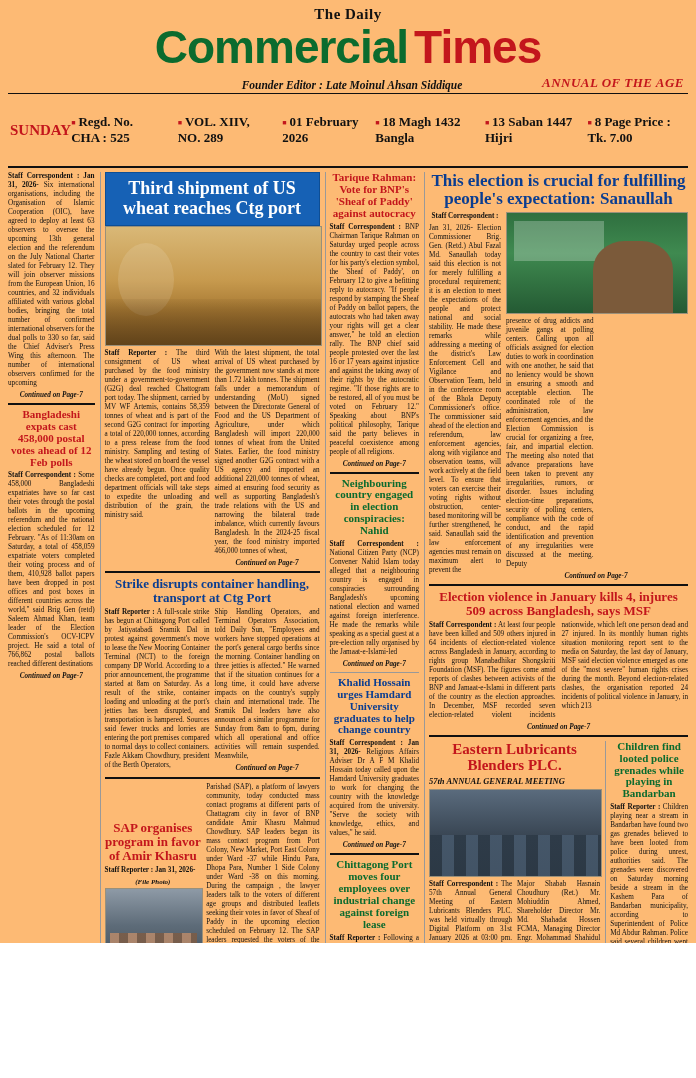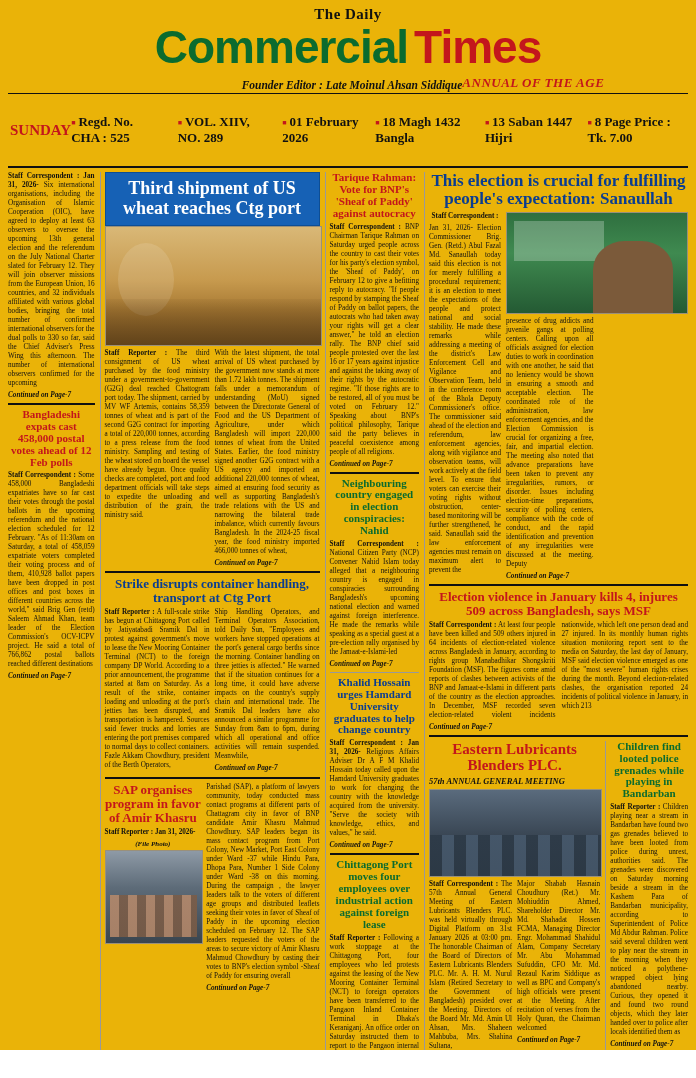--- a/index.html
+++ b/index.html
@@ -1,49 +1,49 @@
 <!DOCTYPE html>
 <html><head>
 <meta charset="utf-8">
 <style>
   html,body{margin:0;padding:0;background:#ffffff;}
   body{width:696px;height:1078px;font-family:"Liberation Serif",serif;color:#111;}
-  .page{width:696px;height:1050px;position:relative;overflow:hidden;background:#eab308;padding:0;box-sizing:border-box;}
+  .page{width:696px;height:943px;position:relative;overflow:hidden;background:#fdba74;padding:0;box-sizing:border-box;}
   .inner{padding:6px 8px 0 8px;}
   
   .masthead{text-align:center;position:relative;}
   .the-daily{font-family:"Liberation Serif",serif;font-weight:bold;font-size:15px;letter-spacing:0.5px;margin:0 0 -4px 0;}
   .title-row{display:flex;align-items:flex-start;justify-content:center;gap:6px;}
   .maintitle{font-family:Liberation Sans, sans-serif;font-weight:bold;font-size:46px;line-height:56px;letter-spacing:-1px;}
   .word-commercial{color:#0b6b2e;}
   .word-times{color:#c3161c;}
   .founder{font-style:italic;font-weight:bold;font-size:11.5px;margin-top:2px;display:inline-block;}
   .mirror{color:#c3161c;font-weight:bold;font-size:13px;font-style:italic;letter-spacing:0.5px;}
-  .masthead-bottom{display:flex;justify-content:center;align-items:flex-end;padding:0 4px;}
+  .masthead-bottom{display:flex;justify-content:space-between;align-items:flex-end;padding:0 4px;}
   
   .infobar{display:flex;align-items:center;justify-content:space-between;font-size:9.5px;font-weight:bold;padding:20px 2px;border-top:1px solid #111;border-bottom:2px solid #111;margin-top:2px;}
   .sunday{color:#c3161c;font-size:15px;font-weight:bold;font-family:"Liberation Serif",serif;}
   .infoitems{display:flex;gap:14px;align-items:flex-end;font-size:13px;}
   .infoitems span.sq{display:inline-block;}
   .sq::before{content:"■";color:#c3161c;font-size:7px;margin-right:3px;vertical-align:1px;}
   
   .cols{display:flex;gap:5px;margin-top:4px;}
   .col{box-sizing:border-box;}
   .c1{width:88px;}
   .c2{width:220px;}
   .c3{width:96px;}
   .c4{width:264px;}
   .vline{border-left:1px solid #999;padding-left:4px;}
   h2.hl{font-family:"Liberation Serif",serif;font-weight:bold;text-align:center;line-height:1.08;margin:0 0 3px 0;}
   .hl-red{color:#c3161c;}
   .hl-blue{color:#0a3d91;}
   .hl-green{color:#0b6b2e;}
   p.body{font-size:7.2px;line-height:1.25;text-align:justify;margin:0 0 3px 0;text-indent:0;}
   .byline{font-weight:bold;font-size:7.2px;}
-  .cont{font-style:italic;font-weight:bold;font-size:7.2px;text-align:left;display:block;}
+  .cont{font-style:italic;font-weight:bold;font-size:7.2px;text-align:center;display:block;}
   .hr-thin{border-top:1px solid #999;margin:4px 0;}
   .hr-thick{border-top:2px solid #111;margin:4px 0;}
   .photo{background:#cfc7b4;border:1px solid #9a907a;display:block;width:100%;position:relative;overflow:hidden;}
   
   .wheat{height:118px;background:linear-gradient(180deg,#d9b877 0%,#c79a4e 45%,#a87a34 70%,#8d6227 100%);}
   .wheat:after{content:"";position:absolute;left:0;right:0;bottom:0;height:46px;background:linear-gradient(180deg,rgba(120,85,35,.1),rgba(90,62,24,.85));}
   .wheat:before{content:"";position:absolute;left:6%;top:14%;width:26%;height:62%;background:rgba(255,255,255,.12);border-radius:50%;}
   
   .bluebox{background:#1661b5;color:#fff;text-align:center;font-weight:bold;font-size:18px;line-height:1.1;padding:6px 4px;border:1px solid #0d4e95;}
   
@@ -131,21 +131,21 @@
         </div>
         <div class="w50">
           <p class="body">Ship Handling Operators, and Terminal Operators Association, told Daily Sun, "Employees and workers have stopped operations at the port's general cargo berths since the morning. Container handling on three jetties is affected." He warned that if the situation continues for a long time, it could have adverse impacts on the country's supply chain and international trade. The Sramik Dal leaders have also announced a similar programme for Sunday from 8am to 6pm, during which all operational and office activities will remain suspended. Meanwhile,</p>
           <span class="cont">Continued on Page-7</span>
         </div>
       </div>
 
       <div class="hr-thick"></div>
 
       <div class="flexwrap">
-        <div style="width:98px;">
+        <div style="width:98px;margin-top:38px;">
           <h2 class="hl hl-red ttl-md">SAP organises program in favor of Amir Khasru</h2>
           <p class="body" style="font-weight:bold;">Staff Reporter : Jan 31, 2026-</p>
           <div class="filephoto">(File Photo)</div>
           <div class="photo group"></div>
         </div>
         <div style="width:115px;">
           <p class="body">Parishad (SAP), a platform of lawyers community, today conducted mass contact programs at different parts of Chattagram city in favor of BNP candidate Amir Khasru Mahmud Chowdhury. SAP leaders began its mass contact program from Port Colony, New Market, Port East Colony under Ward -37 while Hindu Para, Dhopa Para, Number 1 Side Colony under Ward -38 on this morning. During the campaign , the lawyer leaders talk to the voters of different age groups and distributed leaflets seeking their votes in favor of Sheaf of Paddy in the upcoming election scheduled on February 12. The SAP leaders requested the voters of the areas to secure victory of Amir Khasru Mahmud Chowdhury by casting their votes to BNP's election symbol -Sheaf of Paddy for ensuring overall</p>
           <span class="cont">Continued on Page-7</span>
         </div>
       </div>
@@ -163,21 +163,21 @@
       <span class="cont">Continued on Page-7</span>
 
       <div class="hr-thin"></div>
 
       <h2 class="hl hl-blue ttl-sm">Khalid Hossain urges Hamdard University graduates to help change country</h2>
       <p class="body"><span class="byline">Staff Correspondent : Jan 31, 2026-</span> <span>Religious Affairs Adviser Dr A F M Khalid Hossain today called upon the Hamdard University graduates to work for changing the country with the knowledge acquired from the university. "Serve the society with knowledge, ethics, and values," he said.</span></p>
       <span class="cont">Continued on Page-7</span>
 
       <div class="hr-thick"></div>
 
-      <h2 class="hl hl-green ttl-sm">Chittagong Port moves four employees over industrial action against foreign lease</h2>
+      <h2 class="hl hl-green ttl-sm">Chittagong Port moves four employees over industrial change against foreign lease</h2>
       <p class="body"><span class="byline">Staff Reporter :</span> <span>Following a work stoppage at the Chittagong Port, four employees who led protests against the leasing of the New Mooring Container Terminal (NCT) to foreign operators have been transferred to the Pangaon Inland Container Terminal in Dhaka's Keraniganj. An office order on Saturday instructed them to report to the Pangaon internal terminal on Sunday. The transferred employees are: Md Humayun Kabir, audit assistant; Md Ibrahim Khokon, engine driver of the Marine Department; Anwarul Azim, senior accounts</span></p>
       <span class="cont">Continued on Page-7</span>
     </div>
 
     <div class="col c4 vline">
       <h2 class="hl hl-blue ttl-xl">This election is crucial for fulfilling people's expectation: Sanaullah</h2>
       <div class="flexwrap">
         <div style="width:72px;">
           <p class="body" style="font-weight:bold;text-align:center;">Staff Correspondent :</p>
           <p class="body">Jan 31, 2026- Election Commissioner Brig. Gen. (Retd.) Abul Fazal Md. Sanaullah today said this election is not for merely fulfilling a procedural requirement; it is an election to meet the expectations of the people and protect national and social stability. He made these remarks while addressing a meeting of the district's Law Enforcement Cell and Vigilance and Observation Team, held in the conference room of the Bhola Deputy Commissioner's office. The commissioner said ahead of the election and referendum, law enforcement agencies, along with vigilance and observation teams, will work actively at the field level. To ensure that voters can exercise their voting rights without obstruction, center-based monitoring will be further strengthened, he said. Sanaullah said the law enforcement agencies must remain on maximum alert to prevent the</p>

